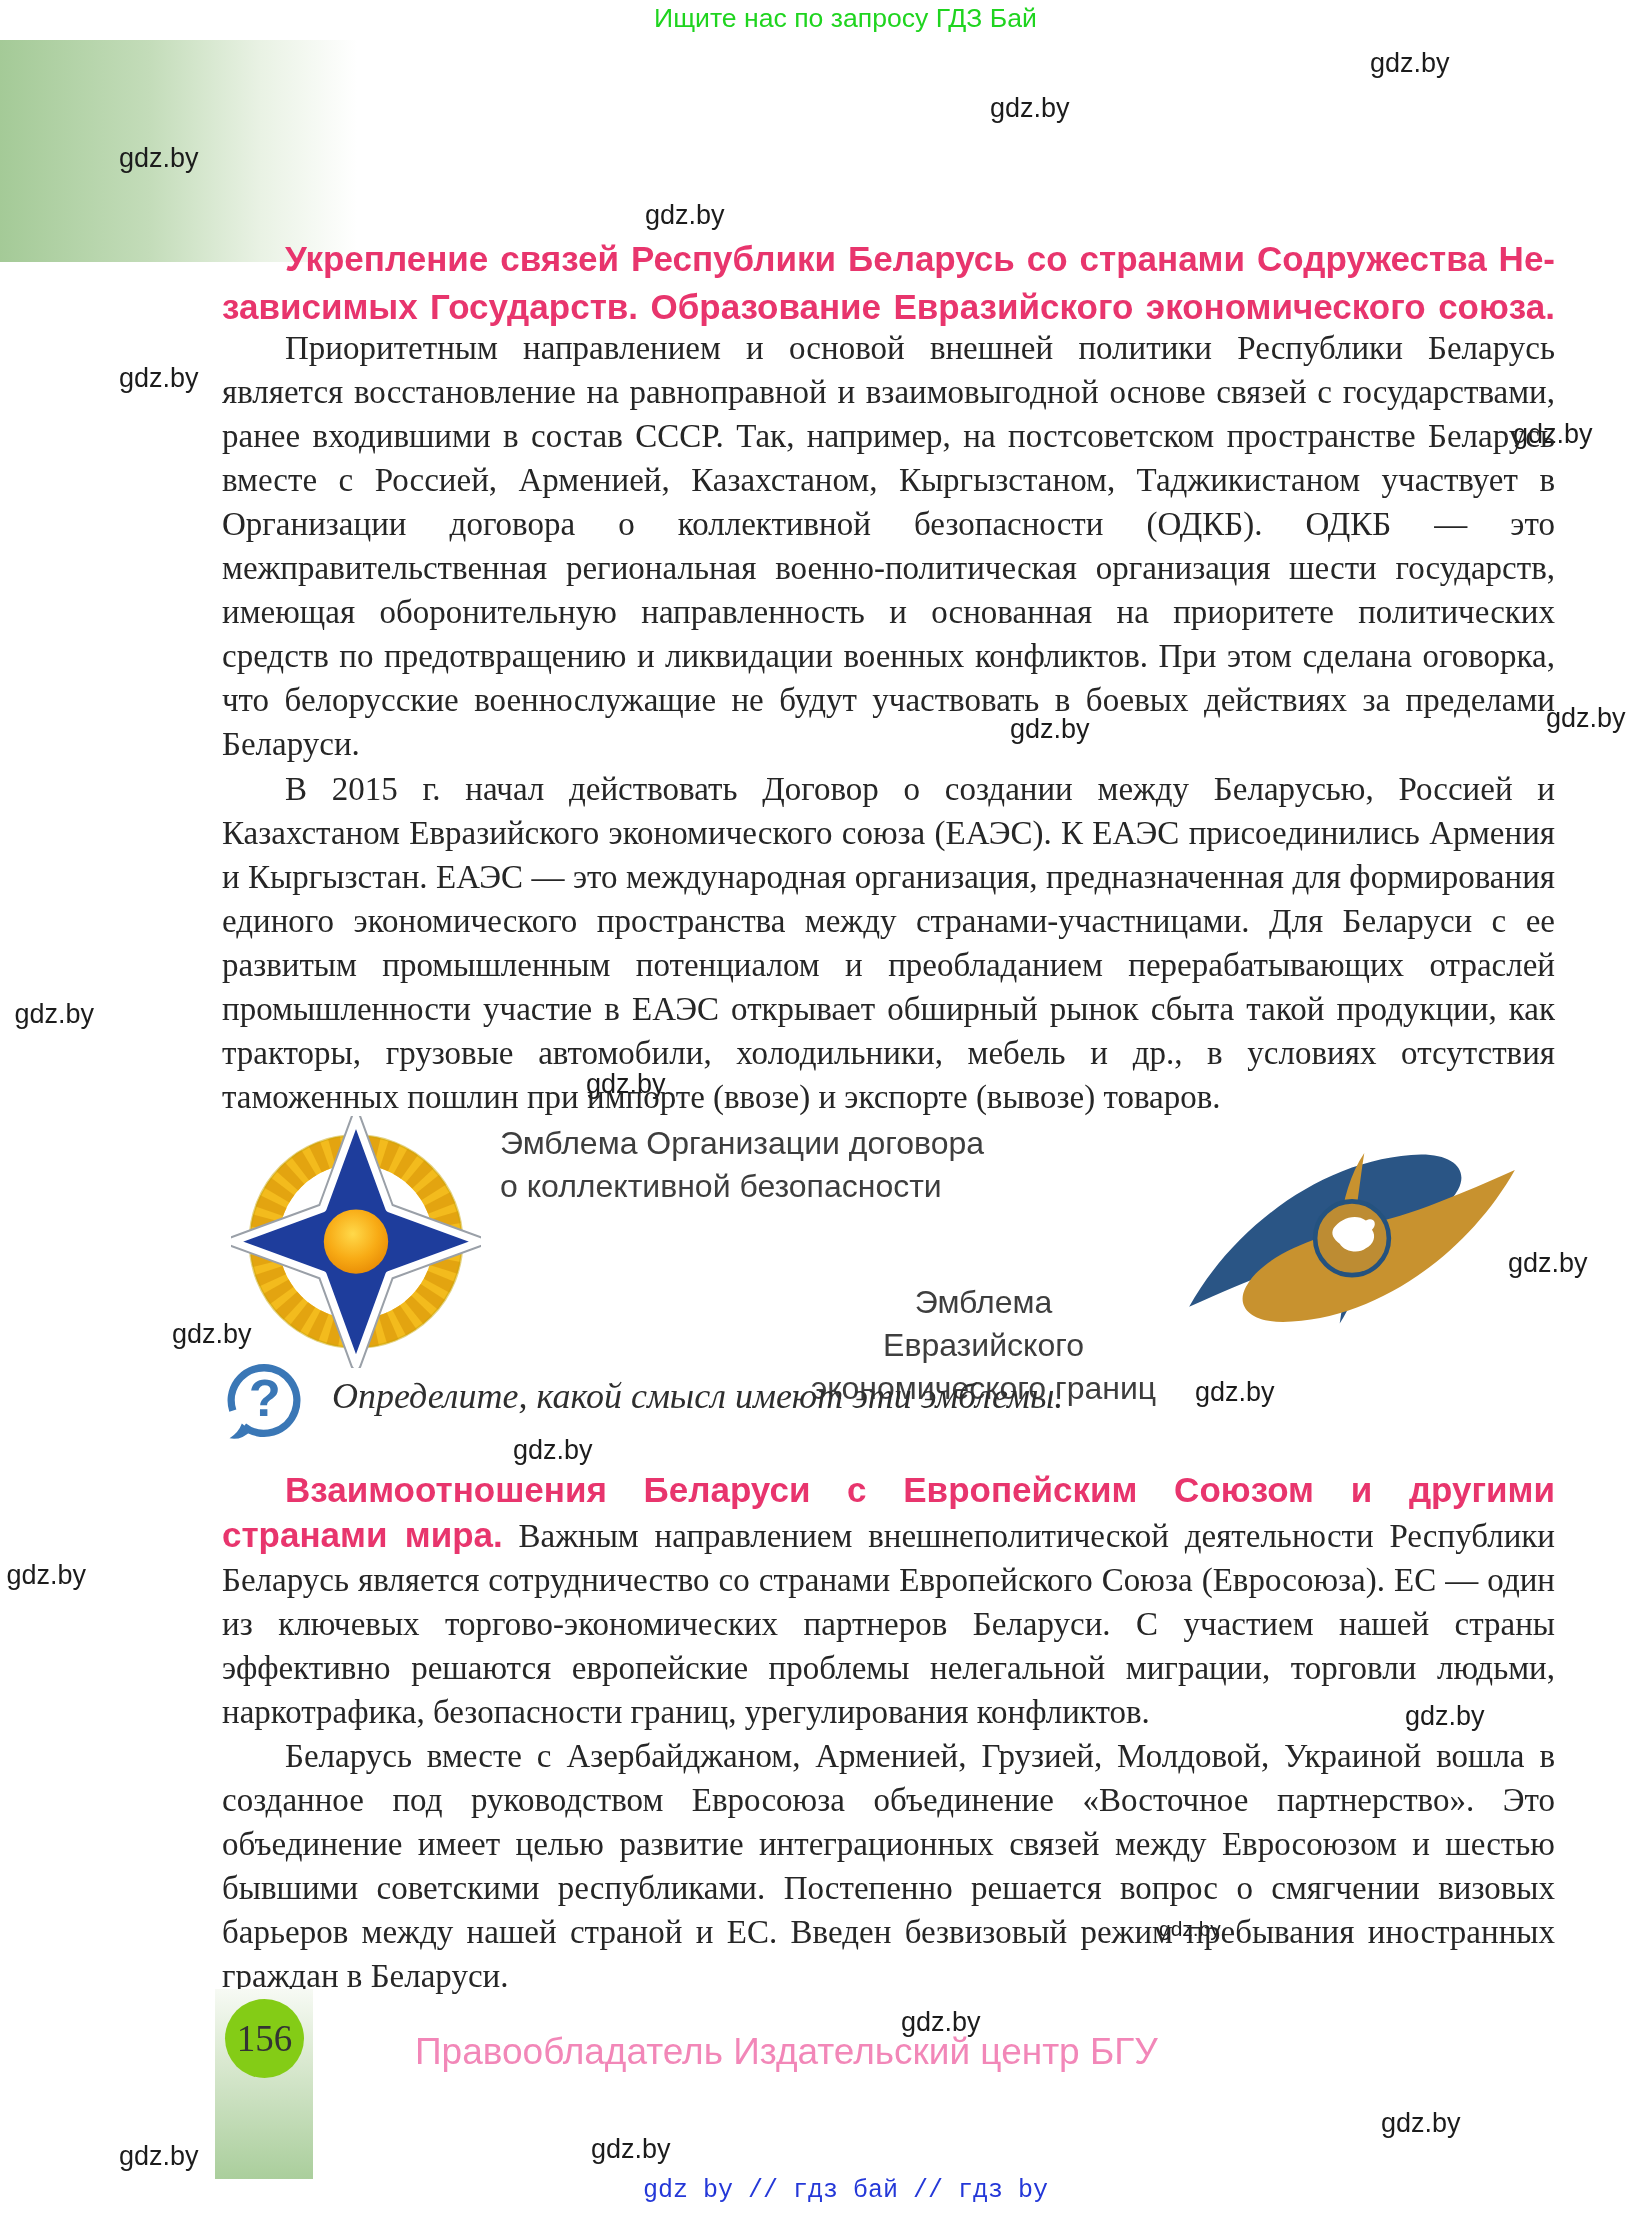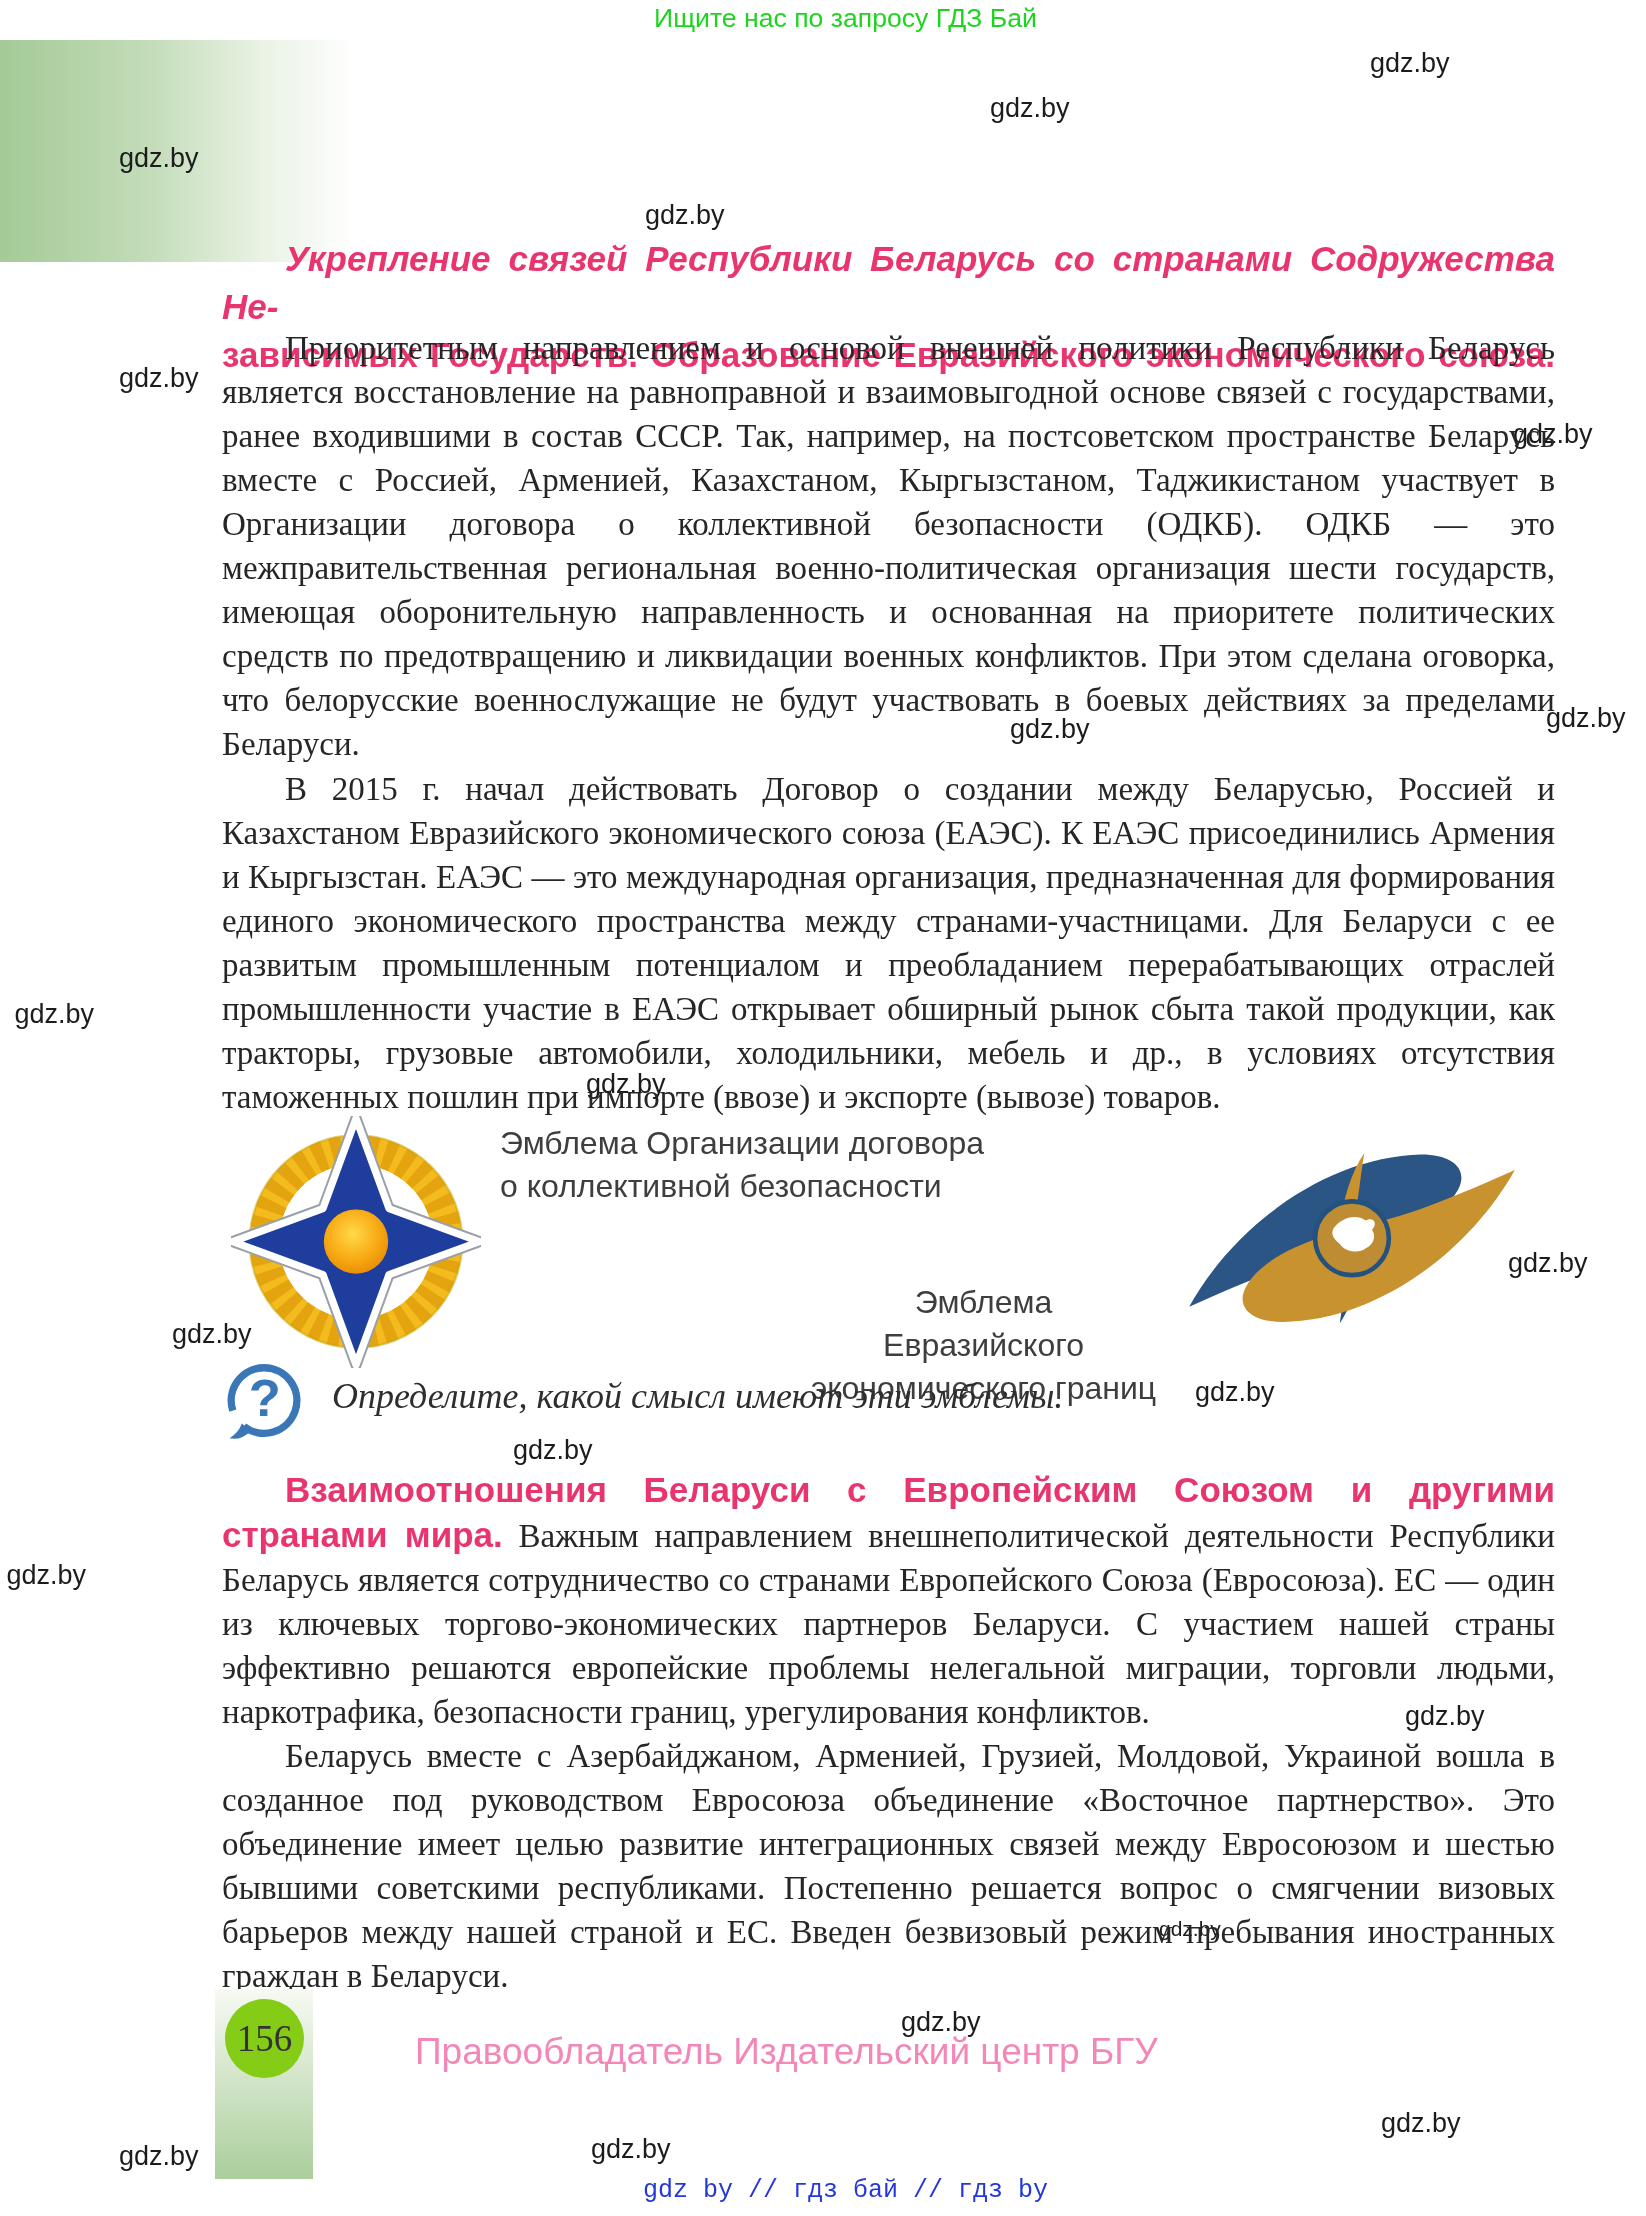--- a/index.html
+++ b/index.html
@@ -12,21 +12,21 @@
   .green-block{position:absolute;left:0;top:40px;width:372px;height:222px;
                background:linear-gradient(90deg,#a4ca97 0%,#c3dcb9 40%,#e9f2e4 70%,#ffffff 96%);}
 
   .wm{position:absolute;font-family:"Liberation Sans",sans-serif;color:#1c1c1c;white-space:nowrap;}
 
   .col{position:absolute;left:222px;width:1333px;}
 
   .title{font-family:"Liberation Sans",sans-serif;font-weight:bold;font-size:35px;
          line-height:48px;color:#e8356d;}
   .title .tl{text-align:justify;text-align-last:justify;}
-  .title .tl.first{text-indent:63px;font-style:italic;}
+  .title .tl.first{text-indent:63px;}
 
   .body-par{font-size:33px;line-height:44px;text-align:justify;text-indent:63px;color:#262626;}
   .body-par .bold{font-weight:normal;}
 
   .h2-lead{font-family:"Liberation Sans",sans-serif;font-weight:bold;font-size:35px;color:#e8356d;}
 
   .fig-caption{font-family:"Liberation Sans",sans-serif;font-size:32px;line-height:43px;color:#3e3e3e;}
   .fig-caption.centered{text-align:center;margin-top:12px;}
 
   .question-text{font-style:italic;font-size:36px;color:#2e2e2e;white-space:nowrap;}

